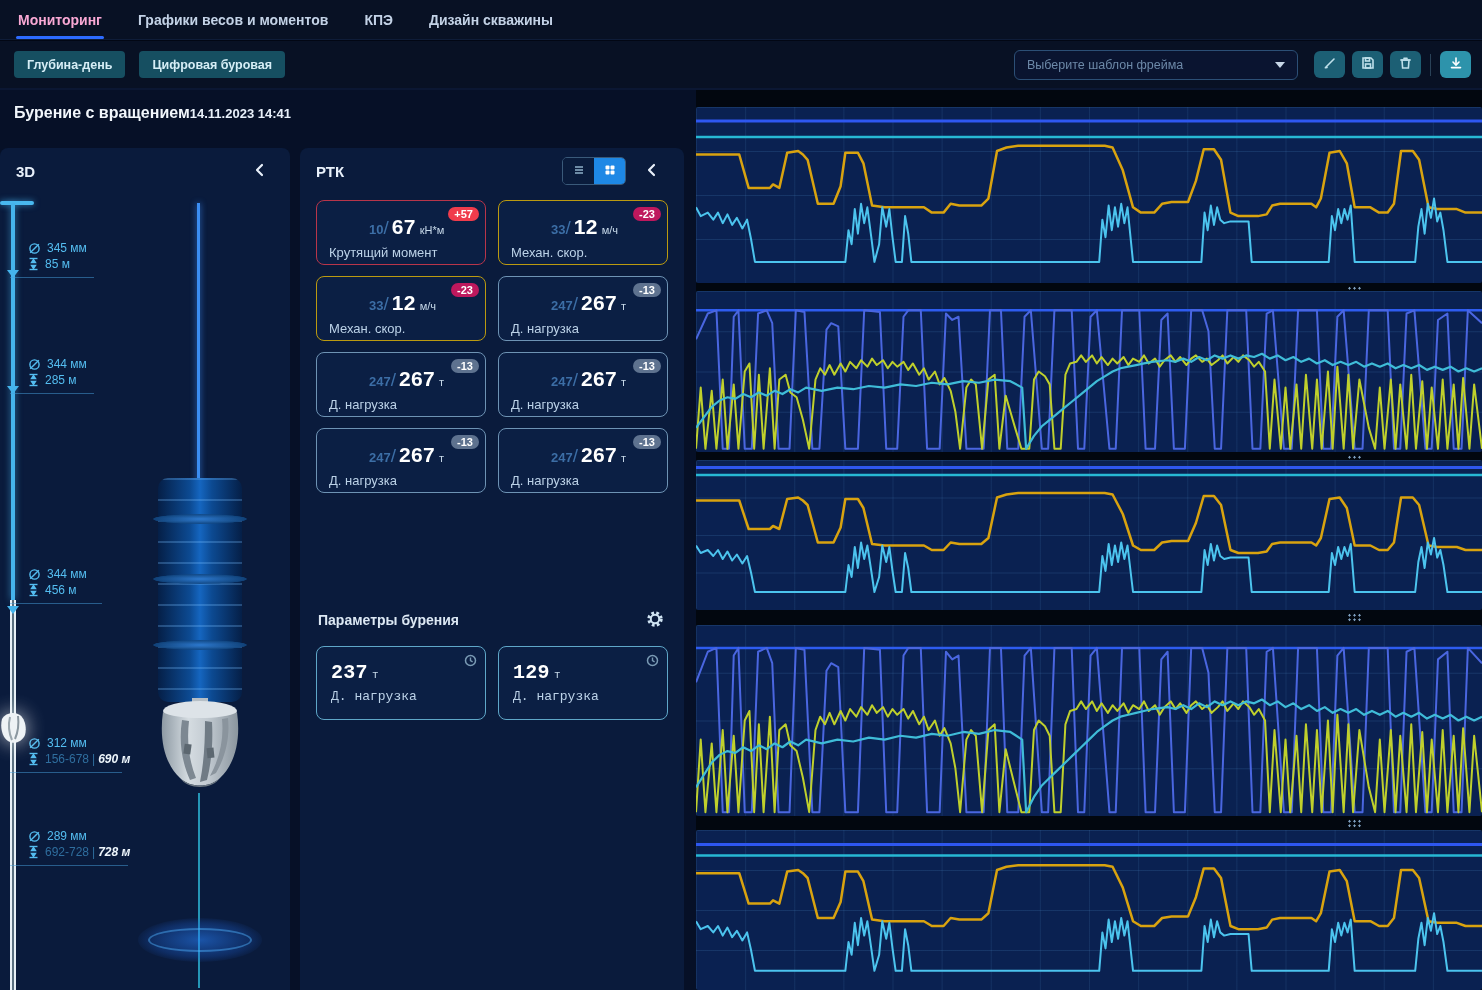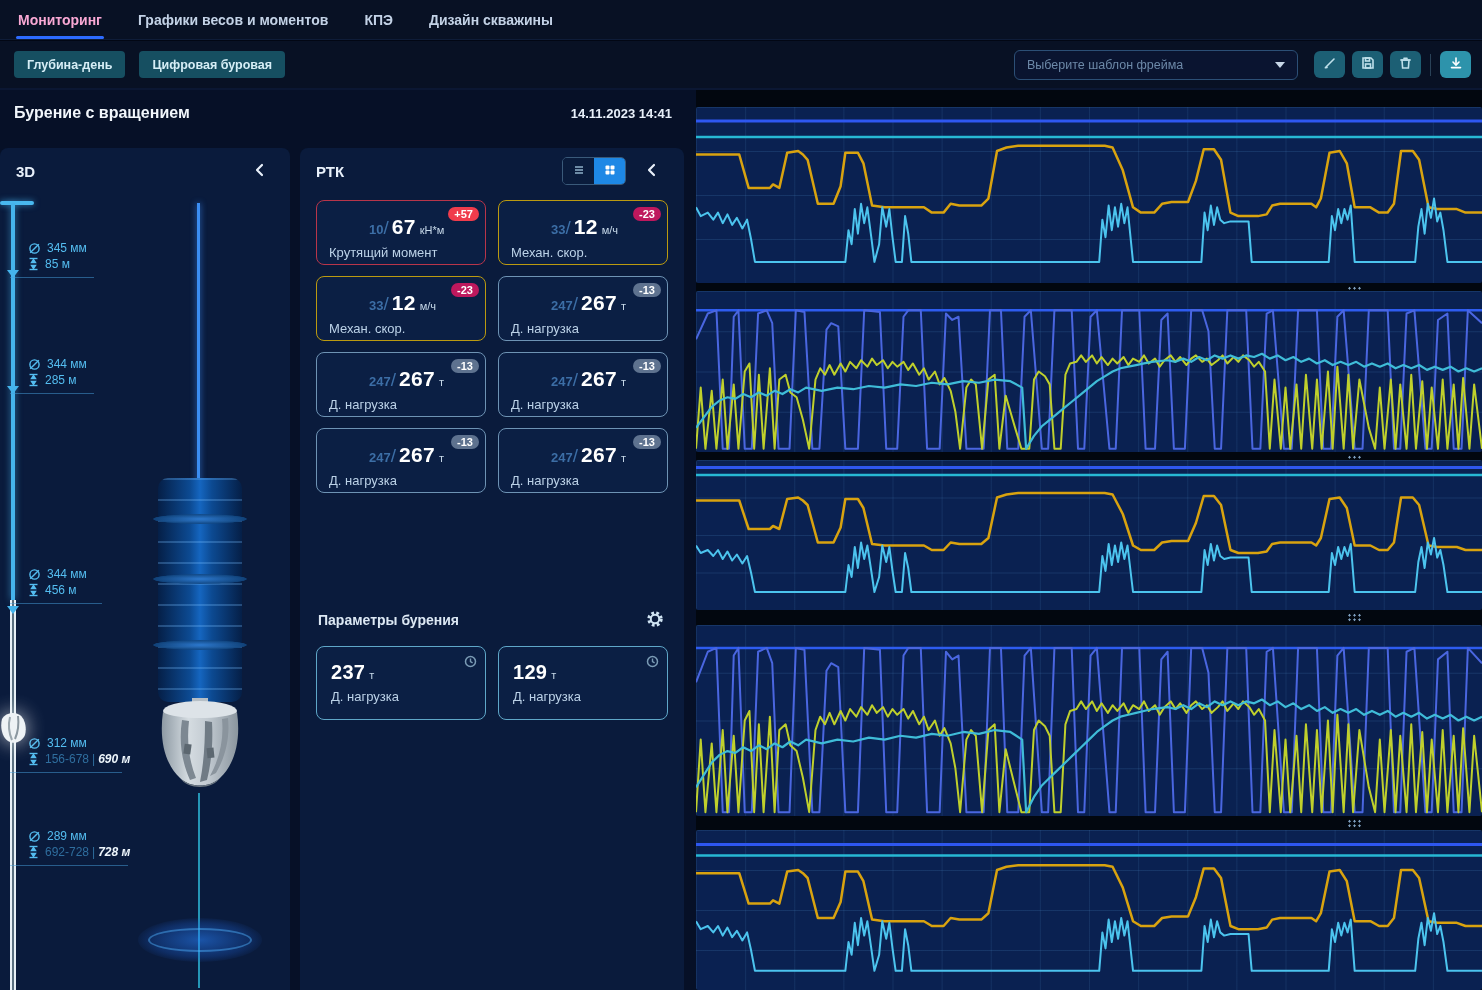--- a/index.html
+++ b/index.html
@@ -21,21 +21,21 @@
   .icon-btn { width:31px; height:27px; border:none; border-radius:6px; background:#1c5f74; margin-right:7px; display:flex; align-items:center; justify-content:center; cursor:pointer; }
   .icon-btn svg { stroke:#bfe0ea; fill:none; stroke-width:1.6; stroke-linecap:round; }
   .icon-btn.primary { background:#2d93ab; }
   .icon-btn.primary svg { stroke:#ffffff; }
   .tb-div { width:1px; height:22px; background:#2a4258; margin:0 9px 0 2px; }
 
   
   .left-zone { position:absolute; left:0; top:90px; width:696px; height:900px; background:#061027; }
   .charts-zone { position:absolute; left:696px; top:90px; width:786px; height:900px; background:#02070f; }
 
-  .page-head { position:absolute; left:0; top:104px; width:686px; display:flex; justify-content:space-between; align-items:center; padding:0 14px 0 14px; }
+  .page-head { position:absolute; left:0; top:104px; width:686px; display:flex; justify-content:flex-start; align-items:center; padding:0 14px 0 14px; }
   .page-title { font-size:16px; font-weight:700; color:#f2f7fc; }
   .page-ts { font-size:13px; font-weight:700; color:#e8f0fa; }
 
   
   .panel { position:absolute; background:#0a1b3c; border-radius:8px 8px 0 0; }
   .panel-3d { left:0; top:148px; width:290px; height:842px; overflow:hidden; }
   .panel-rtk { left:300px; top:148px; width:384px; height:842px; overflow:hidden; }
   .panel-head { position:absolute; left:0; top:0; right:0; height:44px; }
   .panel-title { position:absolute; left:16px; top:15px; font-size:15px; font-weight:700; color:#e8f0fa; }
   .chev { position:absolute; top:14px; width:16px; height:16px; cursor:pointer; }
@@ -85,21 +85,21 @@
   .vline { display:flex; align-items:baseline; margin-top:4px; }
   .vline .sp { font-size:13px; color:#3c6ea6; font-weight:600;margin-left:40px; }
   .vline .slash { font-size:19px; color:#3c6ea6; font-weight:400; margin:0 3px 0 0; }
   .vline .v { font-size:21px; font-weight:700; color:#ffffff; letter-spacing:.3px; }
   .vline .u { font-size:11px; color:#c8daea; margin-left:4px; }
   .card .lbl { font-size:13px; color:#bcd2e8; margin-top:6px; }
 
   .params-title { position:absolute; left:18px; top:464px; font-size:14px; font-weight:700; color:#dce8f4; }
   .gear { position:absolute; right:20px; top:462px; width:18px; height:18px; cursor:pointer; }
   .pcards { position:absolute; left:16px; top:498px; display:flex; gap:12px; }
-  .pcard { position:relative; width:170px; height:74px; border-radius:8px; background:#0b1f44; border:1px solid #5fa7c8; padding:10px 10px 0 14px; cursor:pointer; }
+  .pcard { position:relative; width:170px; height:74px; border-radius:8px; background:#0b1f44; border:1px solid #5fa7c8; padding:10px 10px 0 14px; cursor:pointer;font-family:Liberation Mono, monospace; }
   .pcard .clock { position:absolute; right:8px; top:7px; opacity:.75; }
   .pcard .v { font-size:20px; font-weight:700; color:#fff; }
   .pcard .u { font-size:11px; color:#c8daea; margin-left:4px; }
   .pcard .lbl { font-size:13px; color:#bcd2e8; margin-top:5px; }
 
   
   .strip { position:absolute; left:0; width:786px; background-color:#0a2151; border-radius:2px;
     background-image:
       linear-gradient(rgba(90,160,220,.16) 1px, transparent 1px),
       linear-gradient(90deg, rgba(90,160,220,.13) 1px, transparent 1px);

